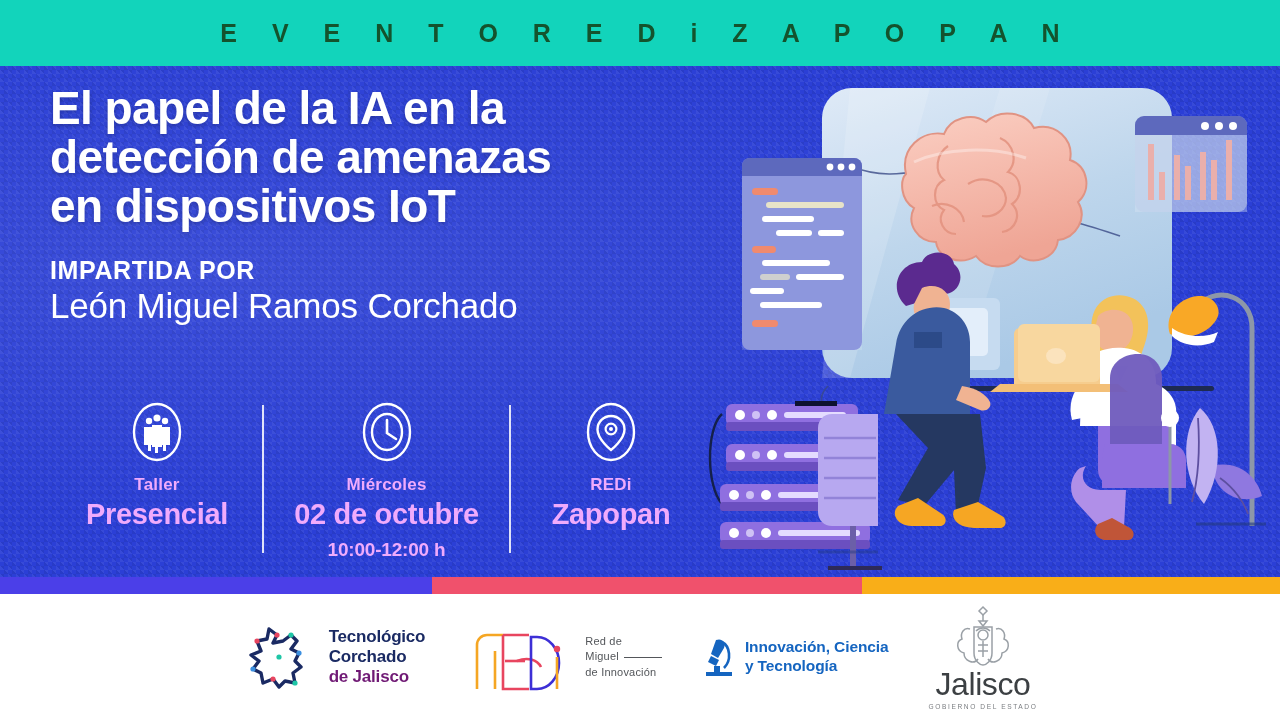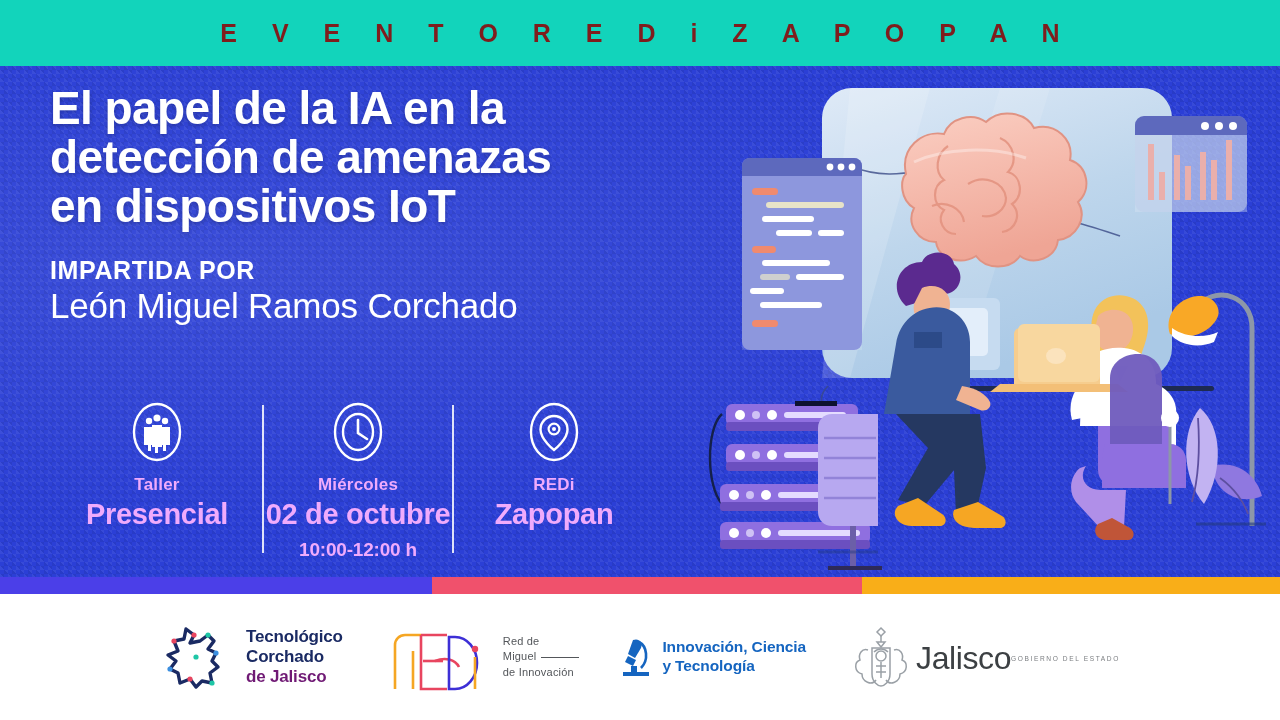--- a/index.html
+++ b/index.html
@@ -10,21 +10,21 @@
   }
   .poster{position:relative;width:1280px;height:720px;overflow:hidden;background:#fff;}
 
   
   .topbar{
     position:absolute;left:0;top:0;width:1280px;height:66px;
     background:#12d4bb;
     display:flex;align-items:center;justify-content:center;
   }
   .topbar-text{
-    color:#7f1d1d;font-weight:700;font-size:25px;letter-spacing:14px;
+    color:#14532d;font-weight:700;font-size:25px;letter-spacing:14px;
     text-indent:14px;white-space:nowrap;
   }
 
   
   .body-blue{
     position:absolute;left:0;top:66px;width:1280px;height:511px;
     background:#2b3fd6;
     overflow:hidden;
   }
   .body-blue::before{
@@ -61,21 +61,21 @@
   
   .info-strip{
     position:absolute;left:52px;top:335px;width:660px;height:160px;
     display:flex;align-items:flex-start;z-index:6;
   }
   .info-col{
     flex:0 0 auto;display:flex;flex-direction:column;align-items:center;
     color:#f0abfc;text-align:center;
   }
   .info-col.c0{width:210px;}
-  .info-col.c1{width:188px;}
+  .info-col.c1{width:245px;}
   .info-col.c2{width:200px;}
   .info-icon{width:54px;height:62px;display:block;margin-bottom:13px;}
   .info-top{font-size:17px;font-weight:700;letter-spacing:.2px;line-height:1.1;}
   .info-main{font-size:29px;font-weight:800;letter-spacing:-.3px;line-height:1.18;margin-top:2px;white-space:nowrap;}
   .info-sub{font-size:19px;font-weight:600;letter-spacing:-.2px;margin-top:8px;}
   .vdiv{
     flex:0 0 2px;width:2px;height:148px;background:rgba(255,255,255,.85);
     margin-top:4px;
   }
 
@@ -113,21 +113,21 @@
   .redi-mark{width:108px;height:72px;}
   .redi-text{font-size:11px;line-height:1.42;color:#53565a;letter-spacing:.2px;white-space:nowrap;}
   .redi-text .rule{display:inline-block;width:38px;height:1.4px;background:#53565a;vertical-align:middle;margin-left:5px;}
 
   
   .logo-ict{gap:9px;}
   .ict-mark{width:34px;height:46px;}
   .ict-text{font-size:15.5px;line-height:1.22;font-weight:700;color:#1565c0;letter-spacing:-.1px;white-space:nowrap;}
 
   
-  .logo-jal{flex-direction:row;align-items:center;}
+  .logo-jal{flex-direction:column;align-items:center;}
   .jal-mark{width:70px;height:62px;}
   .jal-word{font-size:32px;color:#3c4043;letter-spacing:-.4px;line-height:1;margin-top:1px;font-weight:400;}
   .jal-sub{font-size:6.6px;color:#7a7d80;letter-spacing:1.6px;margin-top:3px;white-space:nowrap;}
 </style>
 </head>
 <body>
 
 <div class="poster">
 
   <div class="topbar">

